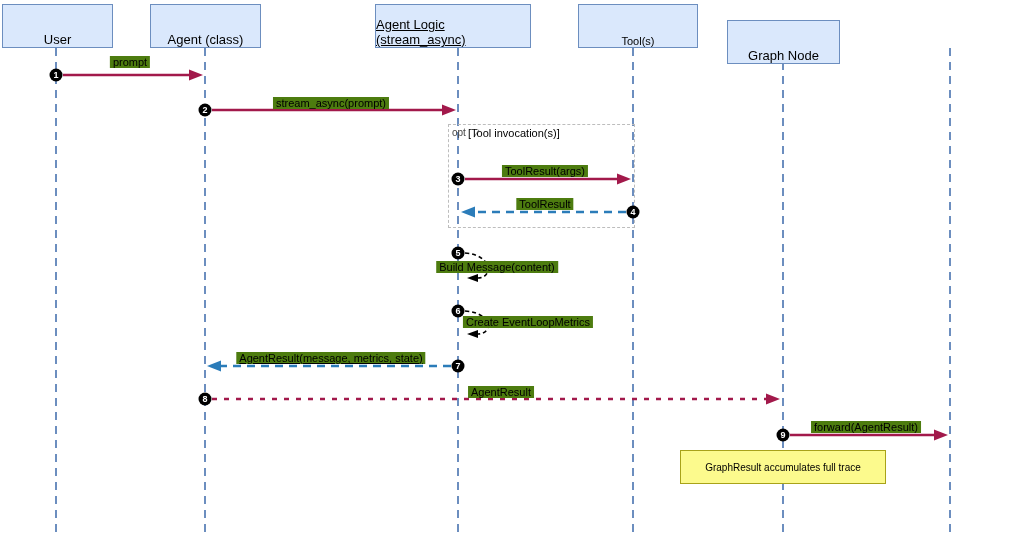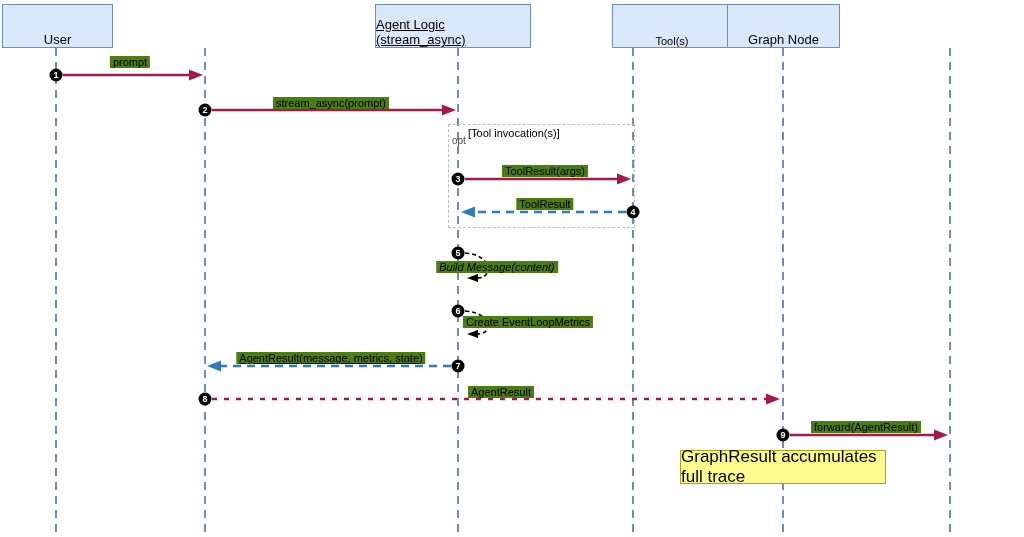--- a/index.html
+++ b/index.html
@@ -48,21 +48,21 @@
   }
   .badge{
     position:absolute;z-index:4;width:13px;height:13px;border-radius:50%;
     background:var(--badge-fill);color:var(--badge-text);
     font-size:9px;font-weight:bold;text-align:center;line-height:13px;
     transform:translate(-50%,-50%);
   }
   .note{
     position:absolute;left:680px;top:450px;width:206px;height:34px;z-index:3;
     background:var(--note-fill);border:1px solid var(--note-border);box-sizing:border-box;
-    display:flex;align-items:center;justify-content:center;font-size:17px;
+    display:flex;align-items:center;justify-content:center;font-size:10px;
   }
 </style>
 </head>
 <body>
 
 <div class="canvas">
 
   <svg width="1024" height="537" viewBox="0 0 1024 537">
 
     <path class="lifeline" d="M56 48 V533"></path>
@@ -96,40 +96,43 @@
     <path class="ln primary-dash" d="M212 399 H767"></path>
     <path class="h-primary" d="M780 399 L766 393.5 L766 404.5 Z"></path>
 
     <path class="ln primary" d="M790 435 H935"></path>
     <path class="h-primary" d="M948 435 L934 429.5 L934 440.5 Z"></path>
   </svg>
 
   <div class="actor" style="left:2px;width:111px;">
       <span>User</span>
     </div>
+  <div class="actor" style="left:150px;width:111px;">
+      <span>Agent (class)</span>
+    </div>
   <div class="actor" style="left:375px;width:156px;text-decoration:underline;">
       <span>Agent Logic (stream_async)</span>
     </div>
-  <div class="actor small" style="left:578px;width:120px;margin-left:34px;">
+  <div class="actor small" style="left:578px;width:120px;">
       <span>Tool(s)</span>
     </div>
-  <div class="actor" style="left:727px;width:113px;">
+  <div class="actor" style="left:727px;width:113px;margin-top:16px;">
       <span>Graph Node</span>
     </div>
 
   <div class="fragment"></div>
-  <div class="frag-op" style="left:452px;top:127px;margin-top:8px;">opt</div>
+  <div class="frag-op" style="left:452px;top:127px;">opt</div>
   <div class="frag-slash" style="left:472px;top:133px;"></div>
   <div class="frag-guard">[Tool invocation(s)]</div>
 
   <div class="msg-label" style="left:130px;top:62px;">prompt</div>
   <div class="msg-label" style="left:331px;top:103px;">stream_async(prompt)</div>
   <div class="msg-label" style="left:545px;top:171px;">ToolResult(args)</div>
   <div class="msg-label" style="left:545px;top:204px;">ToolResult</div>
-  <div class="msg-label" style="left:497px;top:267px;font-style:italic;">Build Message(content)</div>
+  <div class="msg-label" style="left:497px;top:267px;">Build Message(content)</div>
   <div class="msg-label" style="left:528px;top:322px;">Create EventLoopMetrics</div>
   <div class="msg-label" style="left:331px;top:358px;text-decoration:underline;">AgentResult(message, metrics, state)</div>
   <div class="msg-label" style="left:494px;top:392px;margin-left:7px;">AgentResult</div>
   <div class="msg-label" style="left:866px;top:427px;">forward(AgentResult)</div>
 
   <div class="badge" style="left:56px;top:75px;">1</div>
   <div class="badge" style="left:205px;top:110px;">2</div>
   <div class="badge" style="left:458px;top:179px;">3</div>
   <div class="badge" style="left:633px;top:212px;">4</div>
   <div class="badge" style="left:458px;top:253px;">5</div>

